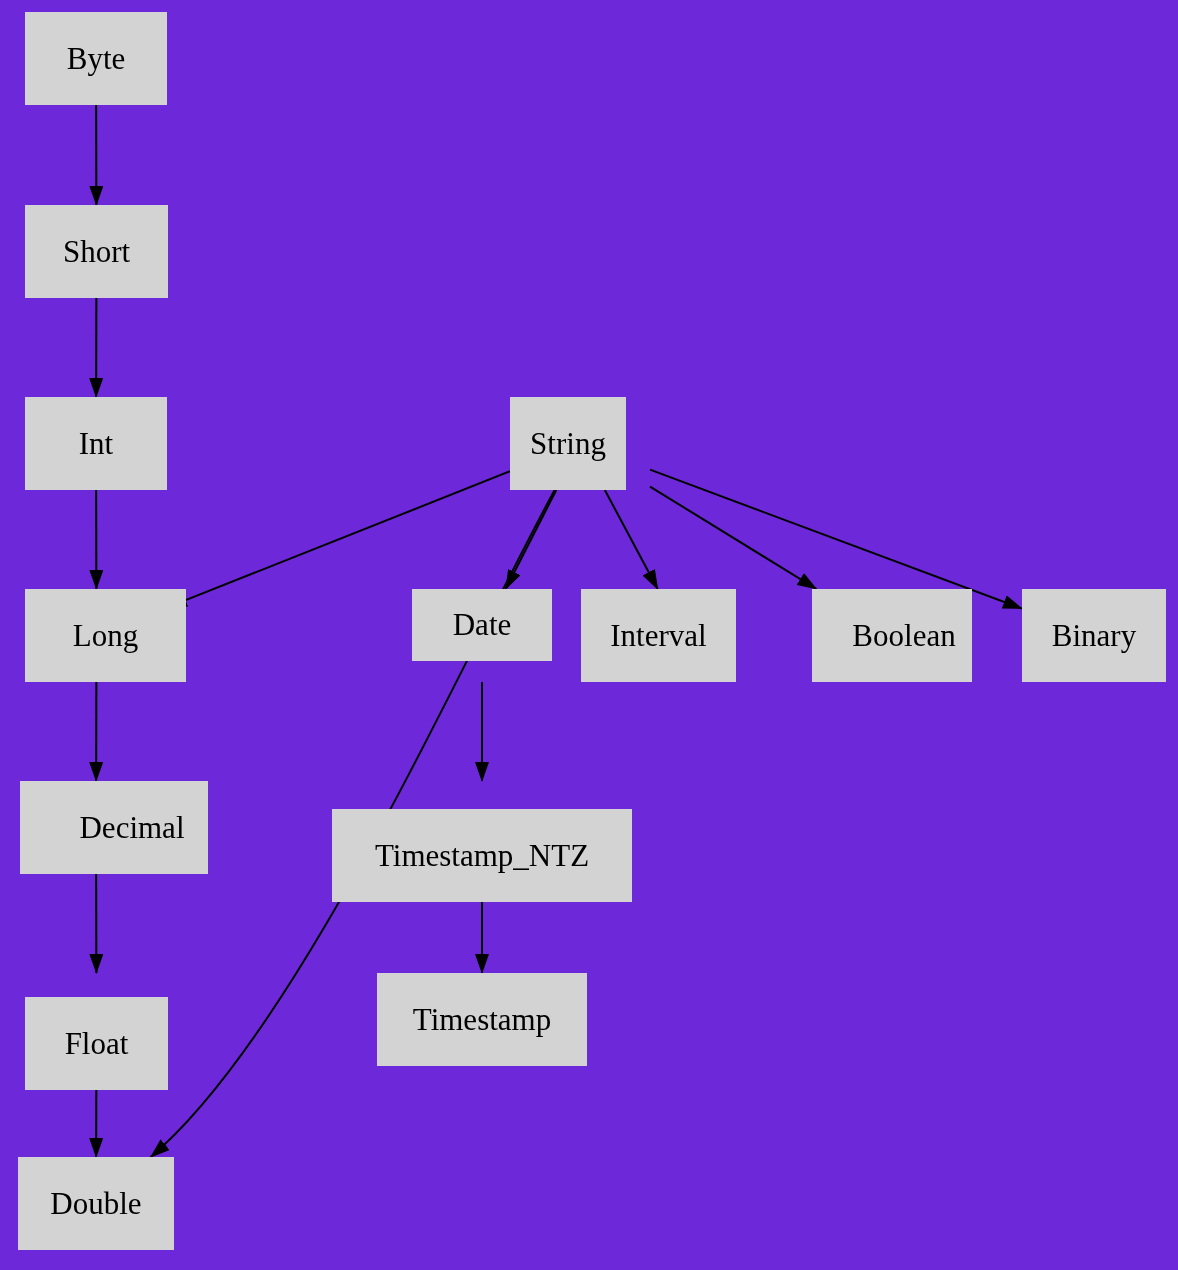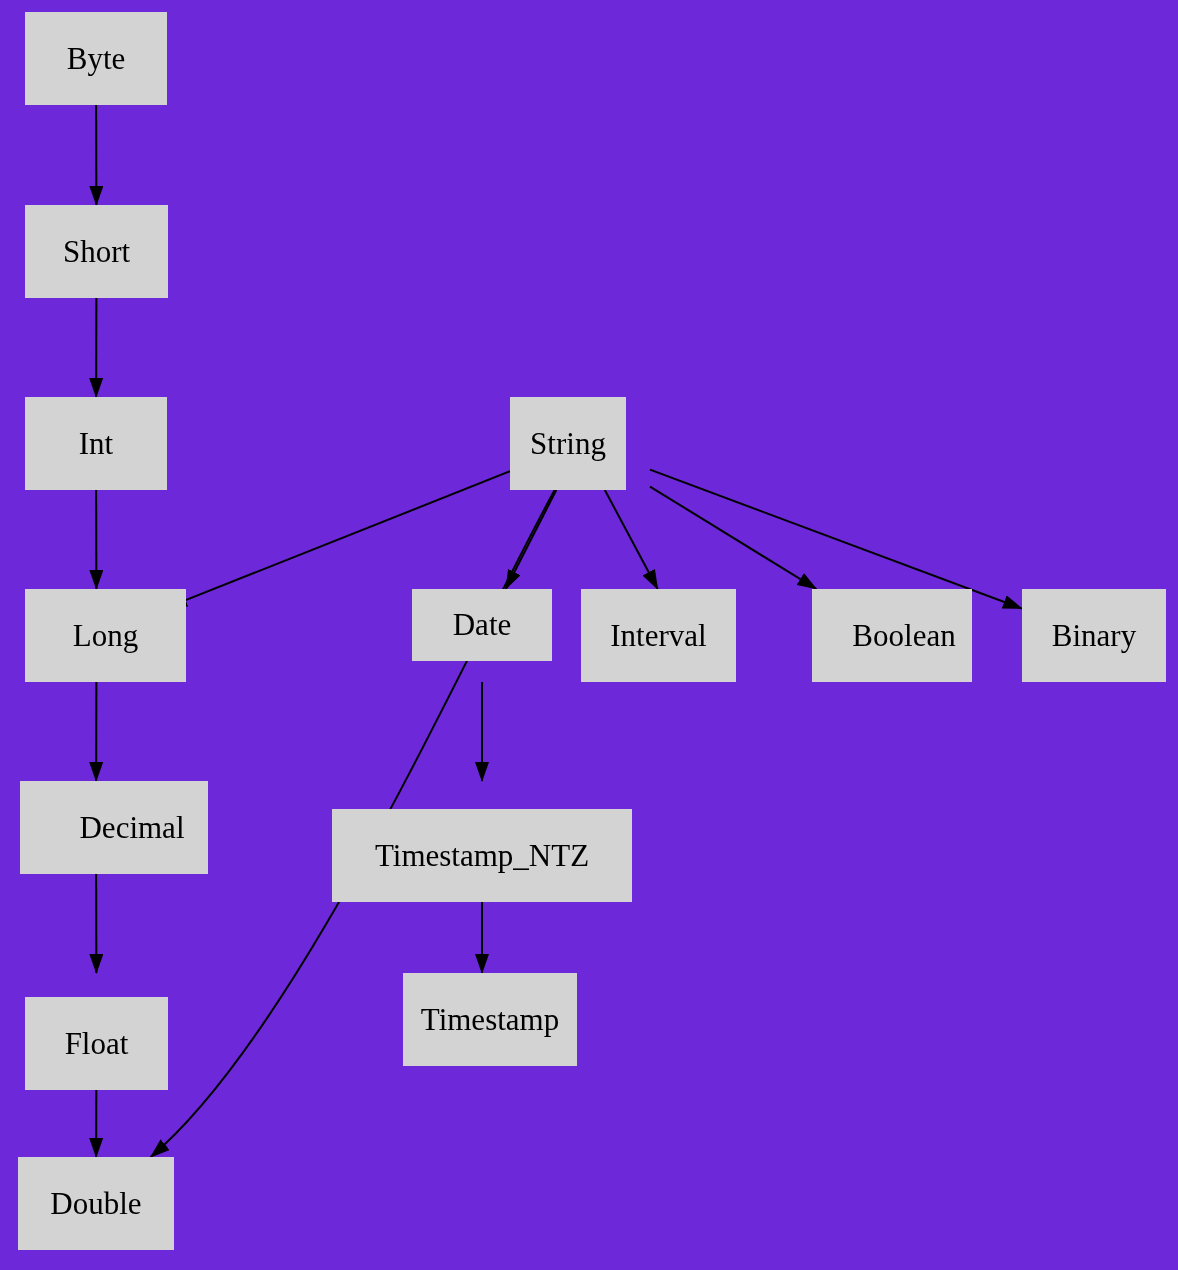--- a/index.html
+++ b/index.html
@@ -94,20 +94,20 @@
       </div>
       <div class="node" style="left: 20px; top: 781px; width: 188px; height: 93px; background: rgb(211, 211, 211); color: rgb(0, 0, 0); padding-left: 36px;">
         <span>Decimal</span>
       </div>
       <div class="node" style="left: 332px; top: 781px; width: 300px; height: 93px; background: rgb(211, 211, 211); color: rgb(0, 0, 0); margin-top: 28px;">
         <span>Timestamp_NTZ</span>
       </div>
       <div class="node" style="left: 25px; top: 997px; width: 143px; height: 93px; background: rgb(211, 211, 211); color: rgb(0, 0, 0);">
         <span>Float</span>
       </div>
-      <div class="node" style="left: 377px; top: 973px; width: 174px; height: 93px; background: rgb(211, 211, 211); color: rgb(0, 0, 0); margin-left: 26px;">
+      <div class="node" style="left: 377px; top: 973px; width: 210px; height: 93px; background: rgb(211, 211, 211); color: rgb(0, 0, 0);">
         <span>Timestamp</span>
       </div>
       <div class="node" style="left: 18px; top: 1157px; width: 156px; height: 93px; background: rgb(211, 211, 211); color: rgb(0, 0, 0);">
         <span>Double</span>
       </div>
     </div>
 </div>
 
 </body></html>

